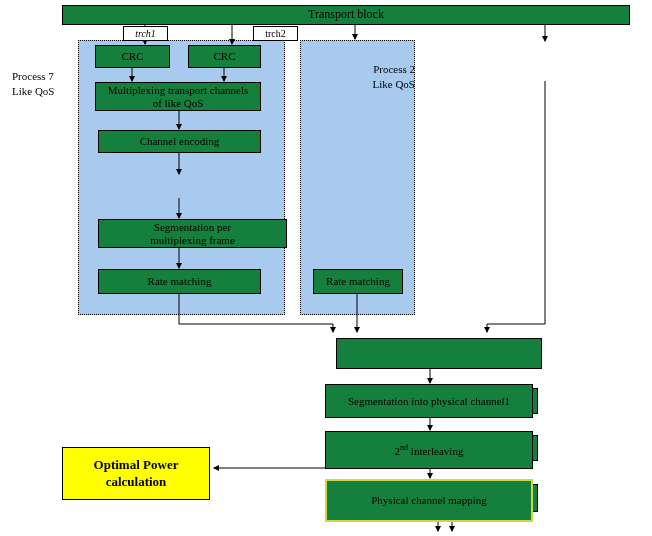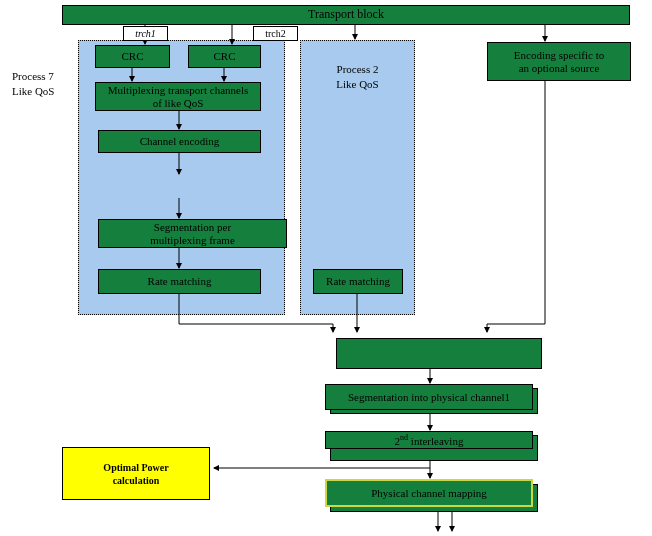--- a/index.html
+++ b/index.html
@@ -15,25 +15,25 @@
     position:absolute;box-sizing:border-box;background:#15803d;border:1px solid #000;
     display:flex;align-items:center;justify-content:center;text-align:center;
     font-size:11px;line-height:1.15;white-space:pre-line;
   }
   .box.white{background:#ffffff;font-size:10px;}
   .box.shadow{border:1px solid #000;}
   .box.selected{border:2px solid #cada3c;}
   .label{
     position:absolute;font-size:11px;line-height:1.4;white-space:pre-line;
   }
-  .label.center{text-align:center;}
+  .label.center{text-align:right;}
   .yellowbox{
     position:absolute;box-sizing:border-box;background:#ffff00;border:1px solid #000;
     display:flex;align-items:center;justify-content:center;text-align:center;
-    font-size:10px;font-weight:bold;line-height:1.3;white-space:pre-line;
+    font-size:13px;font-weight:bold;line-height:1.3;white-space:pre-line;
   }
   .sup{vertical-align:super;font-size:8px;}
   .tb{font-size:12px;}
   .dpdch{position:absolute;font-size:17px;margin-top:20px;}
 </style>
 </head>
 <body>
 
 <div id="stage">
 
@@ -89,35 +89,33 @@
   <div class="box" style="left:98px;top:219px;width:189px;height:29px;">Segmentation per
 multiplexing frame</div>
 
   <div class="box" style="left:98px;top:269px;width:163px;height:25px;">Rate matching</div>
 
   <div class="label center" style="left:300px;top:62px;width:115px;">Process 2
 Like QoS</div>
 
   <div class="box" style="left:313px;top:269px;width:90px;height:25px;">Rate matching</div>
 
-  <div class="box" style="left:487px;top:42px;width:144px;height:39px;">Encoding specific to
-an optional source</div>
 
   <div class="box shadow" style="left:336px;top:338px;width:206px;height:31px;"></div>
 
   <div class="box shadow" style="left:330px;top:388px;width:208px;height:26px;"></div>
-  <div class="box" style="left:325px;top:384px;width:208px;height:26px;">Segmentation into physical channel1</div>
+  <div class="box" style="left:325px;top:384px;width:208px;height:34px;">Segmentation into physical channel1</div>
 
   <div class="box shadow" style="left:330px;top:435px;width:208px;height:26px;"></div>
-  <div class="box" style="left:325px;top:431px;width:208px;height:18px;">
+  <div class="box" style="left:325px;top:431px;width:208px;height:38px;">
     <span><span>2</span><span class="sup">nd</span><span> interleaving</span></span>
   </div>
 
   <div class="box shadow" style="left:330px;top:484px;width:208px;height:28px;"></div>
-  <div class="box selected" style="left:325px;top:479px;width:208px;height:28px;">Physical channel mapping</div>
+  <div class="box selected" style="left:325px;top:479px;width:208px;height:43px;">Physical channel mapping</div>
 
   <div class="dpdch" style="left:390px;top:518px;">dpdch1</div>
   <div class="dpdch" style="left:457px;top:524px;text-decoration:underline;">dpdch2</div>
 
   <div class="yellowbox" style="left:62px;top:447px;width:148px;height:53px;">Optimal Power
 calculation</div>
 
 </div>
 
 </body></html>

